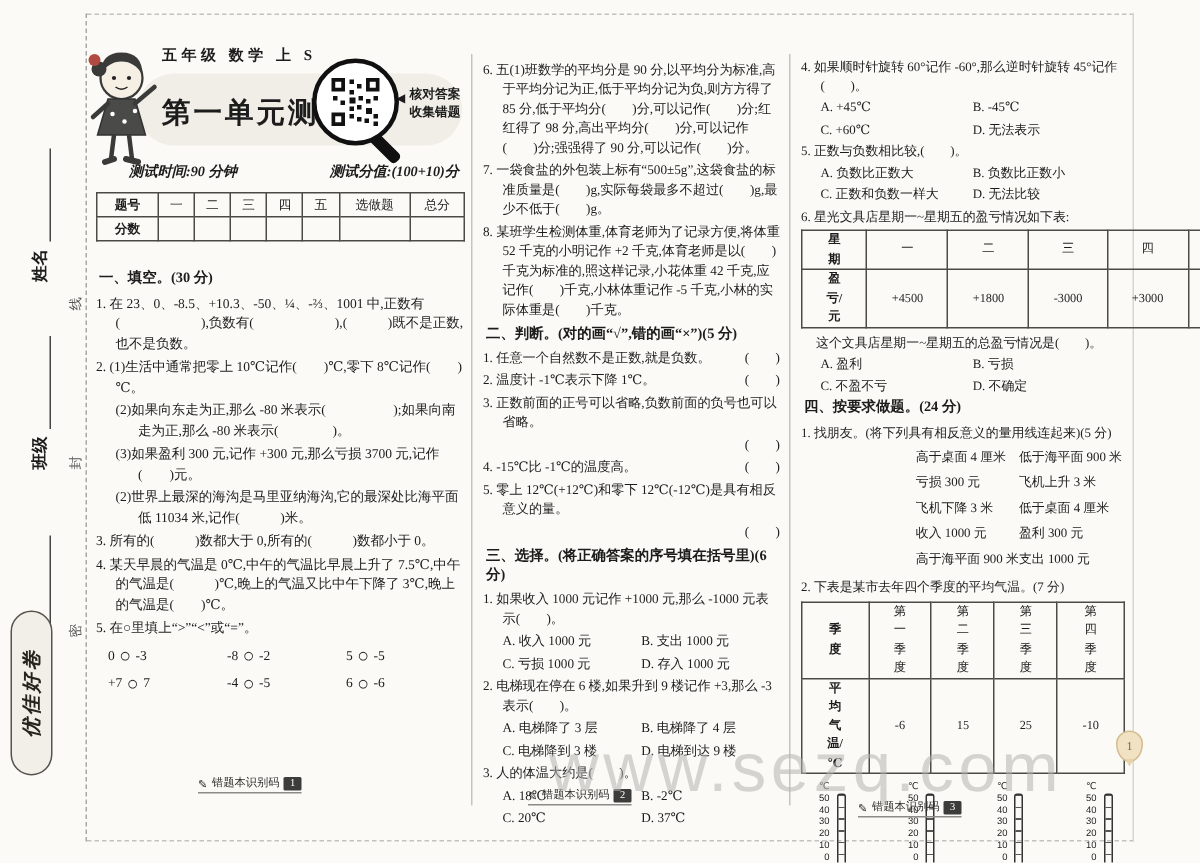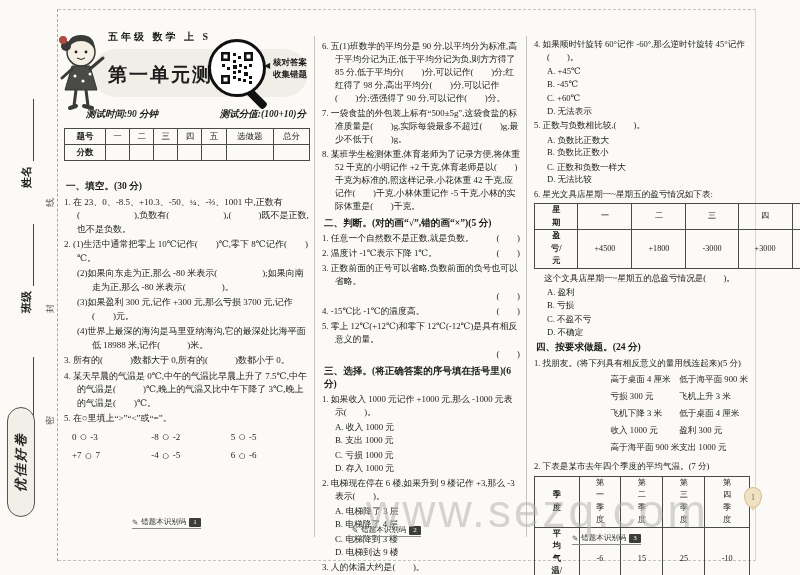--- a/index.html
+++ b/index.html
@@ -43,21 +43,21 @@
   table.stable td{border:1px solid #4a4a46;height:15px;font-size:8.5px;text-align:center;padding:0 4px;}
   table.stable td.lab{font-weight:bold;width:32px;}
   
   .col{position:absolute;}
   .col1{left:64px;top:176px;width:246px;font-size:9px;line-height:13.5px;}
   .col2{left:322px;top:40px;width:198px;font-size:8.8px;line-height:13px;}
   .col3{left:534px;top:38px;width:216px;font-size:8.6px;line-height:12.5px;}
   .sec{font-weight:bold;font-size:9.6px;margin:3px 2px 3px;}
   .q{padding-left:13px;text-indent:-13px;margin:0 0 2px;}
   .qsub{padding-left:28px;text-indent:-15px;margin:0 0 2px;}
-  .orow{display:flex;padding-left:13px;margin:0 0 2px;flex-direction:column;}
+  .orow{display:flex;padding-left:13px;margin:0 0 2px;}
   .orow span{flex:1;}
   .jrow{display:flex;justify-content:space-between;margin:0 0 2px;gap:10px;}
   .jrow .jt{padding-left:13px;text-indent:-13px;}
   .jparen{text-align:right;margin:0 0 2px;}
   .cmprow{display:flex;padding-left:8px;margin:5px 0;}
   .cmpcell{flex:1;display:flex;align-items:center;gap:3px;}
   .circ{font-size:13px;line-height:10px;}
   table.dtable{border-collapse:collapse;width:100%;margin:3px 0;}
   table.dtable td{border:1px solid #4a4a46;text-align:center;font-size:8.2px;height:14px;padding:0 16px;}
   table.dtable td.lab{font-weight:bold;}
@@ -200,21 +200,21 @@
     </tbody>
       </table>
   </div>
 
   <div class="col col1">
     <div class="sec">一、填空。(30 分)</div>
     <div class="q">1. 在 23、0、-8.5、+10.3、-50、¼、-⅔、1001 中,正数有(　　　　　　),负数有(　　　　　　),(　　　)既不是正数,也不是负数。</div>
     <div class="q">2. (1)生活中通常把零上 10℃记作(　　)℃,零下 8℃记作(　　)℃。</div>
     <div class="qsub">(2)如果向东走为正,那么 -80 米表示(　　　　　);如果向南走为正,那么 -80 米表示(　　　　)。</div>
     <div class="qsub">(3)如果盈利 300 元,记作 +300 元,那么亏损 3700 元,记作(　　)元。</div>
-    <div class="qsub">(4)世界上最深的海沟是马里亚纳海沟,它的最深处比海平面低 18988 米,记作(　　　)米。</div>
+    <div class="qsub">(2)世界上最深的海沟是马里亚纳海沟,它的最深处比海平面低 11034 米,记作(　　　)米。</div>
     <div class="q">3. 所有的(　　　)数都大于 0,所有的(　　　)数都小于 0。</div>
     <div class="q">4. 某天早晨的气温是 0℃,中午的气温比早晨上升了 7.5℃,中午的气温是(　　　)℃,晚上的气温又比中午下降了 3℃,晚上的气温是(　　)℃。</div>
     <div class="q">5. 在○里填上“&gt;”“&lt;”或“=”。</div>
     <div class="cmprow">
       <span class="cmpcell">
           <span>0</span>
           <span class="circ">○</span>
           <span>-3</span>
         </span>
       <span class="cmpcell">

